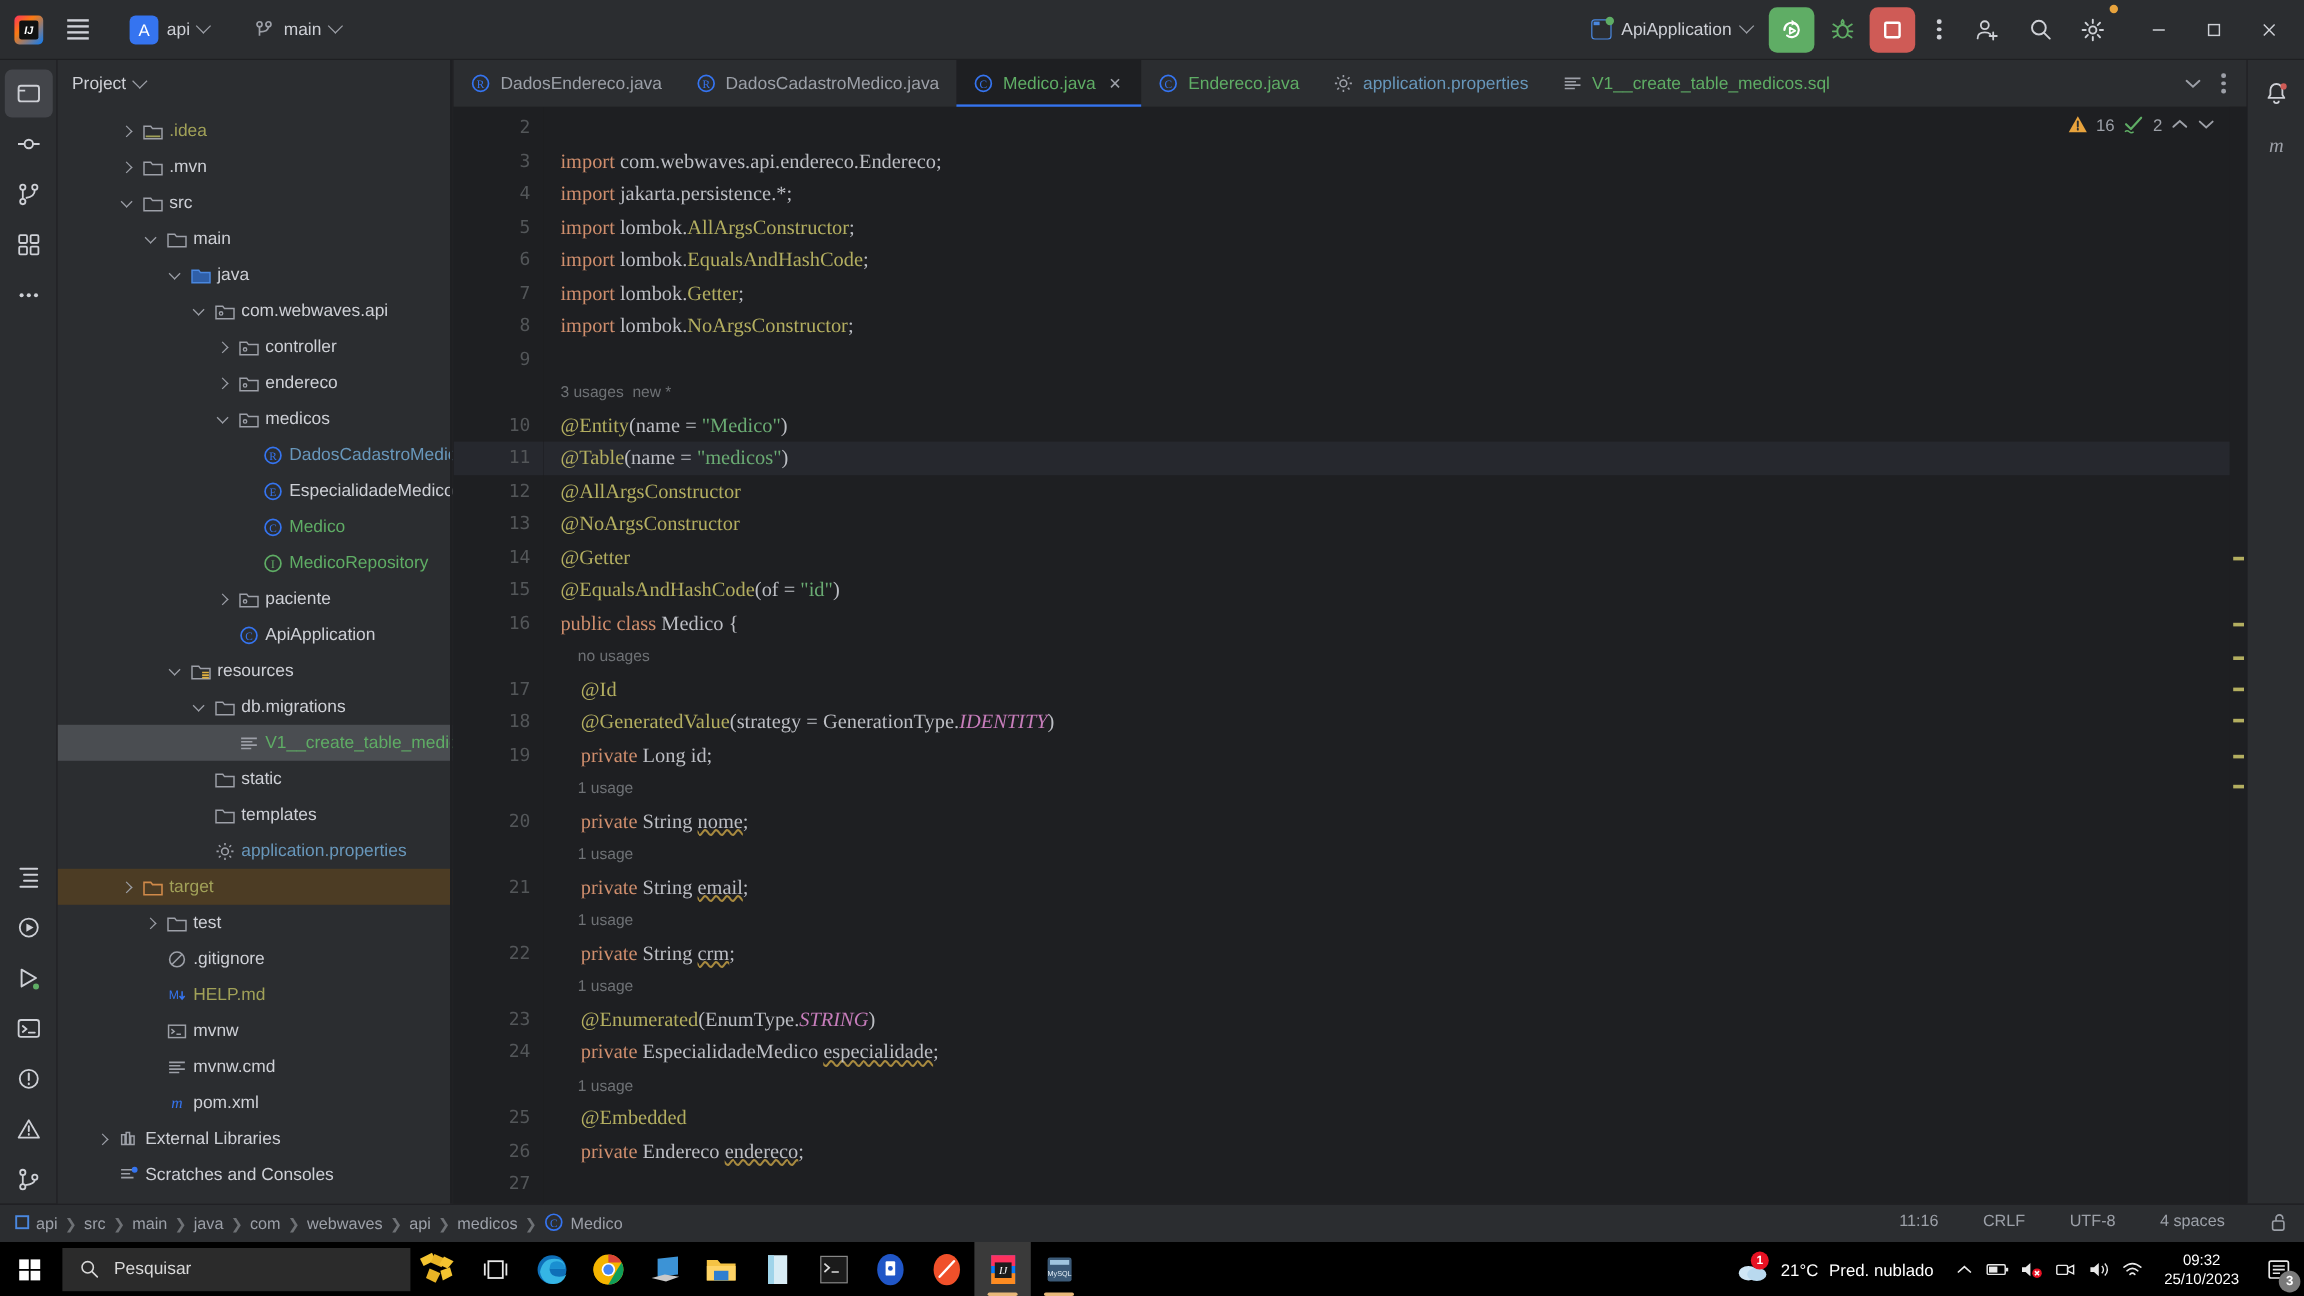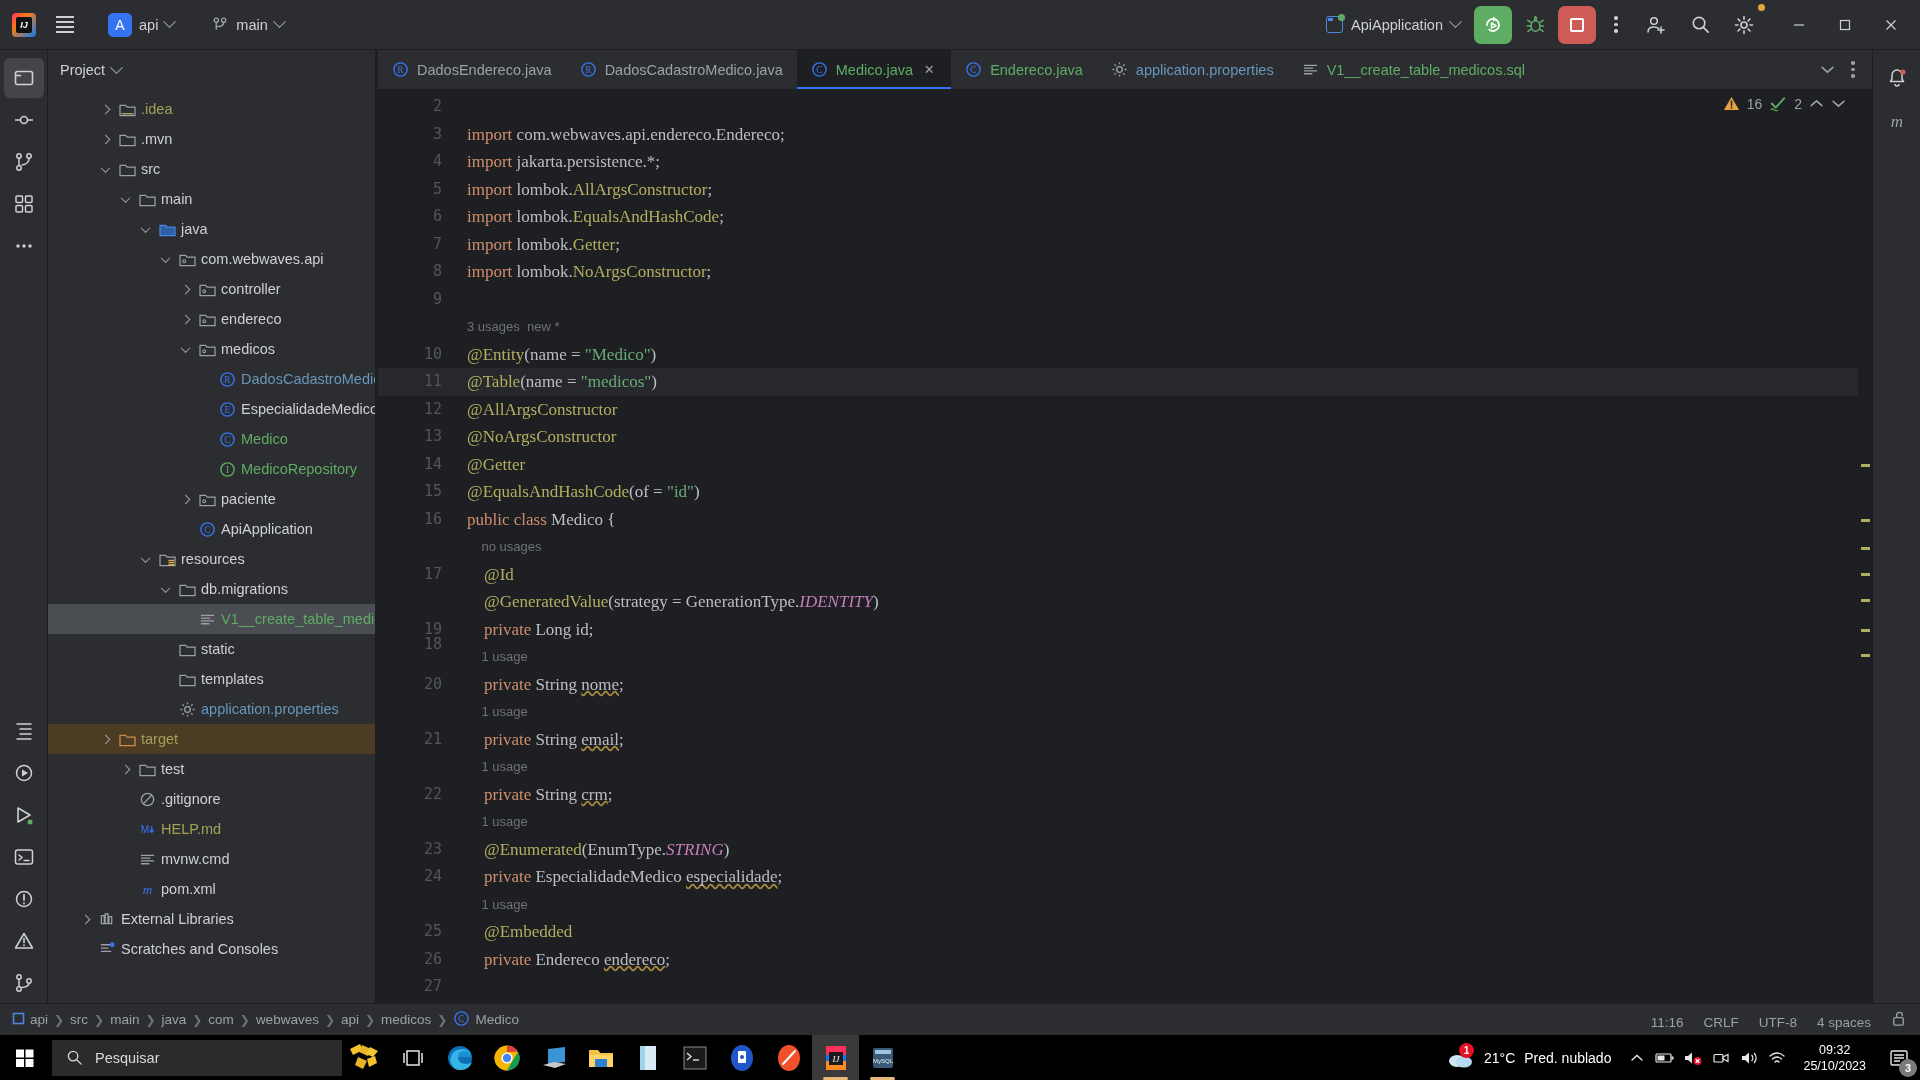--- a/index.html
+++ b/index.html
@@ -122,21 +122,21 @@
 
   .right-strip{width:48px;background:#2b2d30;display:flex;flex-direction:column;align-items:center;
      padding-top:8px;gap:4px;flex:none;border-left:1px solid #1e1f22;}
 
   
   .statusbar{height:32px;background:#2b2d30;display:flex;align-items:center;padding:0 12px;flex:none;
      font-size:13.5px;color:#9ca0a8;border-top:1px solid #1e1f22;}
   .crumbs{display:flex;align-items:center;gap:6px;}
   .crumb{cursor:pointer;display:flex;align-items:center;gap:5px;}
   .crumb-sep{color:#6e7175;font-size:12px;}
-  .sb-right{margin-left:auto;display:flex;align-items:flex-end;gap:20px;}
+  .sb-right{margin-left:auto;display:flex;align-items:flex-start;gap:37px;}
   .sb-item{cursor:pointer;}
 
   
   .taskbar{height:45px;background:#000;display:flex;align-items:center;flex:none;position:relative;}
   .start-btn{width:50px;height:45px;display:flex;align-items:center;justify-content:center;cursor:pointer;}
   .search-box{width:290px;height:36px;background:#2b2b2b;display:flex;align-items:center;gap:12px;
      padding:0 14px;cursor:text;margin-left:2px;}
   .search-box span{color:#d8d8d8;font-size:14.5px;}
   .tb-icon{width:47px;height:45px;display:flex;align-items:center;justify-content:center;cursor:pointer;position:relative;}
   .tb-icon.running:after{content:"";position:absolute;bottom:0;left:11px;right:11px;height:3px;background:#e8b87a;border-radius:2px;}
@@ -606,20 +606,30 @@
                 <text x="7" y="12" text-anchor="middle" fill="#3574f0" font-size="12" font-family="Liberation Sans, sans-serif">M</text>
                 <path d="M15 4 v7 M12.5 8.5 L15 11.5 L17.5 8.5" fill="none" stroke="#3574f0" stroke-width="1.5"></path>
               </svg>
             </span>
             <span class="tname" style="color: rgb(161, 161, 88);">HELP.md</span>
           </div>
           <div class="trow" style="padding-left: 68px;">
             <span class="tw"></span>
             <span class="ico">
               <svg width="17" height="15" viewBox="0 0 18 16">
+                <rect x="1.5" y="2.5" width="15" height="11" fill="none" stroke="#9da0a8" stroke-width="1.3"></rect>
+                <path d="M4 6 L6.5 8 L4 10 M8.5 10.5 h4" fill="none" stroke="#9da0a8" stroke-width="1.3"></path>
+              </svg>
+            </span>
+            <span class="tname" style="color: rgb(206, 208, 214);">mvnw</span>
+          </div>
+          <div class="trow" style="padding-left: 68px;">
+            <span class="tw"></span>
+            <span class="ico">
+              <svg width="17" height="15" viewBox="0 0 18 16">
                 <path d="M2 3.5 h14 M2 6.5 h10 M2 9.5 h14 M2 12.5 h9" fill="none" stroke="#9da0a8" stroke-width="1.4"></path>
               </svg>
             </span>
             <span class="tname" style="color: rgb(206, 208, 214);">mvnw.cmd</span>
           </div>
           <div class="trow" style="padding-left: 68px;">
             <span class="tw"></span>
             <span class="ico">
               <svg width="17" height="15" viewBox="0 0 18 16">
                 <text x="9" y="12.5" text-anchor="middle" fill="#3574f0" font-size="14" font-family="Liberation Serif, serif" font-style="italic">m</text>
@@ -754,21 +764,21 @@
             <div class="lnum" style="top: 169px;">8</div>
             <div class="lnum" style="top: 196.5px;">9</div>
             <div class="lnum" style="top: 251.5px;">10</div>
             <div class="lnum" style="top: 279px;">11</div>
             <div class="lnum" style="top: 306.5px;">12</div>
             <div class="lnum" style="top: 334px;">13</div>
             <div class="lnum" style="top: 361.5px;">14</div>
             <div class="lnum" style="top: 389px;">15</div>
             <div class="lnum" style="top: 416.5px;">16</div>
             <div class="lnum" style="top: 471.5px;">17</div>
-            <div class="lnum" style="top: 499px; margin-top: 43px;">18</div>
+            <div class="lnum" style="top: 499px;">18</div>
             <div class="lnum" style="top: 526.5px;">19</div>
             <div class="lnum" style="top: 581.5px;">20</div>
             <div class="lnum" style="top: 636.5px;">21</div>
             <div class="lnum" style="top: 691.5px;">22</div>
             <div class="lnum" style="top: 746.5px;">23</div>
             <div class="lnum" style="top: 774px;">24</div>
             <div class="lnum" style="top: 829px;">25</div>
             <div class="lnum" style="top: 856.5px;">26</div>
             <div class="lnum" style="top: 884px;">27</div>
           </div>

